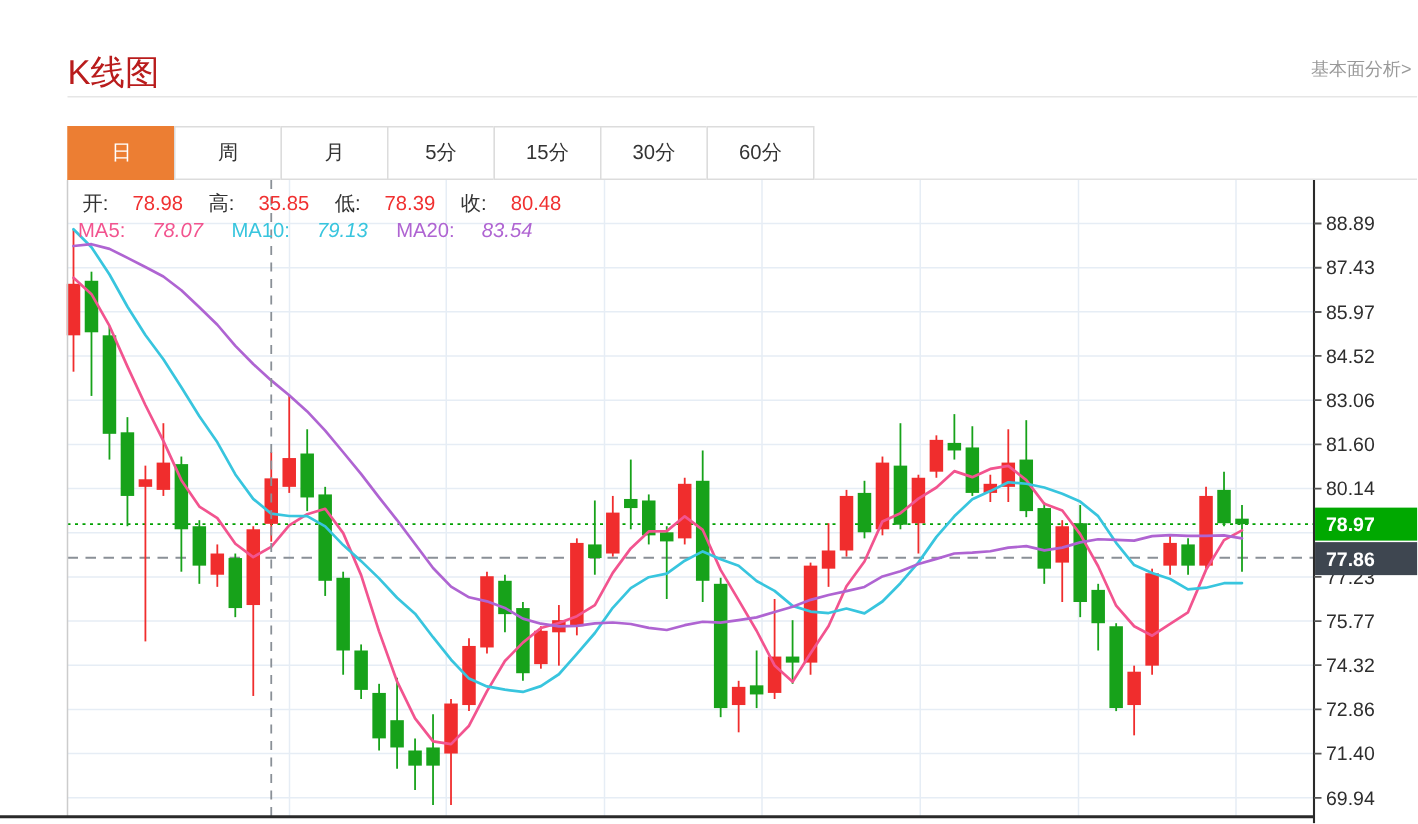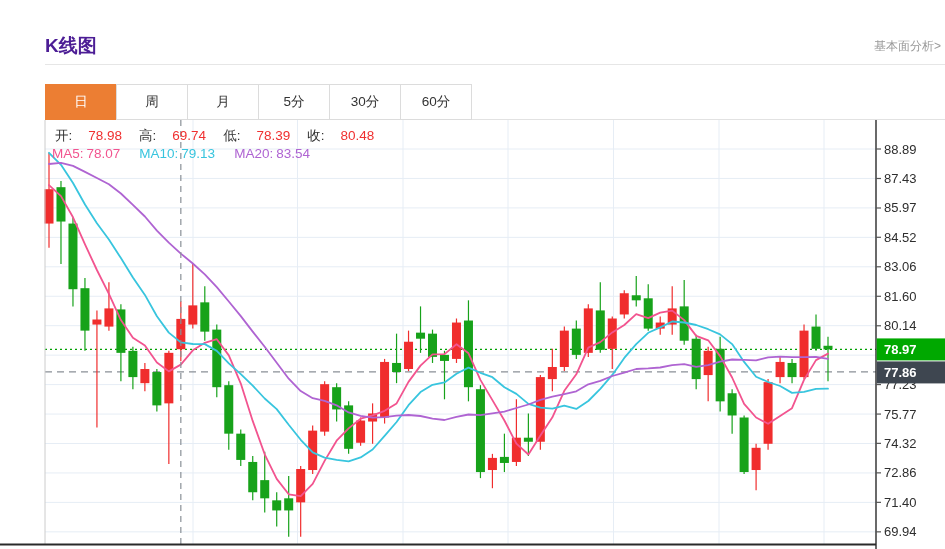--- a/index.html
+++ b/index.html
@@ -2,21 +2,21 @@
 <html><head>
 <meta charset="utf-8">
 <style>
   html,body{margin:0;padding:0;background:#fff;}
   .page{
     position:relative;width:945px;height:549px;background:#fff;overflow:hidden;
     font-family:"Liberation Sans","DejaVu Sans",sans-serif;color:#333;
   }
   svg{position:absolute;left:0;top:0;}
   .page-title{
-    position:absolute;left:45px;top:33px;font-size:19px;font-weight:bold;color:#4c1d95;margin:0;z-index:3;
+    position:absolute;left:45px;top:33px;font-size:23px;font-weight:normal;color:#b91c1c;margin:0;z-index:3;
   }
   .fund-link{
     position:absolute;right:4px;top:38px;font-size:12px;color:#999;text-decoration:none;z-index:3;cursor:pointer;margin-left:16px;
   }
   .header-rule{
     position:absolute;left:45px;right:0;top:64px;height:1px;background:#e6e6e6;z-index:3;
   }
   .tabs{
     position:absolute;left:45px;top:84px;display:flex;z-index:3;
   }
@@ -32,21 +32,21 @@
   .legend-ohlc{
     position:absolute;left:55px;top:127px;font-size:13.5px;z-index:3;white-space:nowrap;
   }
   .legend-ma{
     position:absolute;left:52px;top:146px;font-size:13.5px;z-index:3;white-space:nowrap;
   }
   .legend-ohlc .item{margin-right:17px;}
   .legend-ma .item{margin-right:19px;}
   .legend-ohlc .lbl{color:#333;}
   .legend-ohlc .val{color:#f03030;margin-left:16px;}
-  .legend-ma .val{margin-left:3px;}
+  .legend-ma .val{margin-left:18px;font-style:italic;}
   .tlab{font-size:13px;fill:#2e2e2e;}
   .blab{font-size:13px;font-weight:bold;fill:#ffffff;}
 </style>
 </head>
 <body>
 
 <div class="page">
 
   <svg id="chart" width="945" height="549" viewBox="0 0 945 549">
       <line x1="45" y1="149" x2="876" y2="149" stroke="#e6edf5" stroke-width="1"></line>
@@ -245,21 +245,22 @@
 
   <h2 class="page-title">K线图</h2>
   <a class="fund-link">基本面分析&gt;</a>
   <div class="header-rule"></div>
 
   <div class="tabs" id="tabs">
       <div class="tab active">日</div>
       <div class="tab">周</div>
       <div class="tab">月</div>
       <div class="tab">5分</div>
+      <div class="tab">15分</div>
       <div class="tab">30分</div>
       <div class="tab">60分</div>
     </div>
   <div class="tabs-underline"></div>
 
-  <div class="legend-ohlc" id="legend-ohlc"><span class="item"><span class="lbl">开:</span><span class="val">78.98</span></span><span class="item"><span class="lbl">高:</span><span class="val">69.74</span></span><span class="item"><span class="lbl">低:</span><span class="val">78.39</span></span><span class="item"><span class="lbl">收:</span><span class="val">80.48</span></span></div>
+  <div class="legend-ohlc" id="legend-ohlc"><span class="item"><span class="lbl">开:</span><span class="val">78.98</span></span><span class="item"><span class="lbl">高:</span><span class="val">35.85</span></span><span class="item"><span class="lbl">低:</span><span class="val">78.39</span></span><span class="item"><span class="lbl">收:</span><span class="val">80.48</span></span></div>
   <div class="legend-ma" id="legend-ma"><span class="item"><span class="lbl" style="color: rgb(242, 84, 143);">MA5:</span><span class="val" style="color: rgb(242, 84, 143);">78.07</span></span><span class="item"><span class="lbl" style="color: rgb(56, 197, 222);">MA10:</span><span class="val" style="color: rgb(56, 197, 222);">79.13</span></span><span class="item"><span class="lbl" style="color: rgb(175, 100, 210);">MA20:</span><span class="val" style="color: rgb(175, 100, 210);">83.54</span></span></div>
 
 </div>
 
 </body></html>

